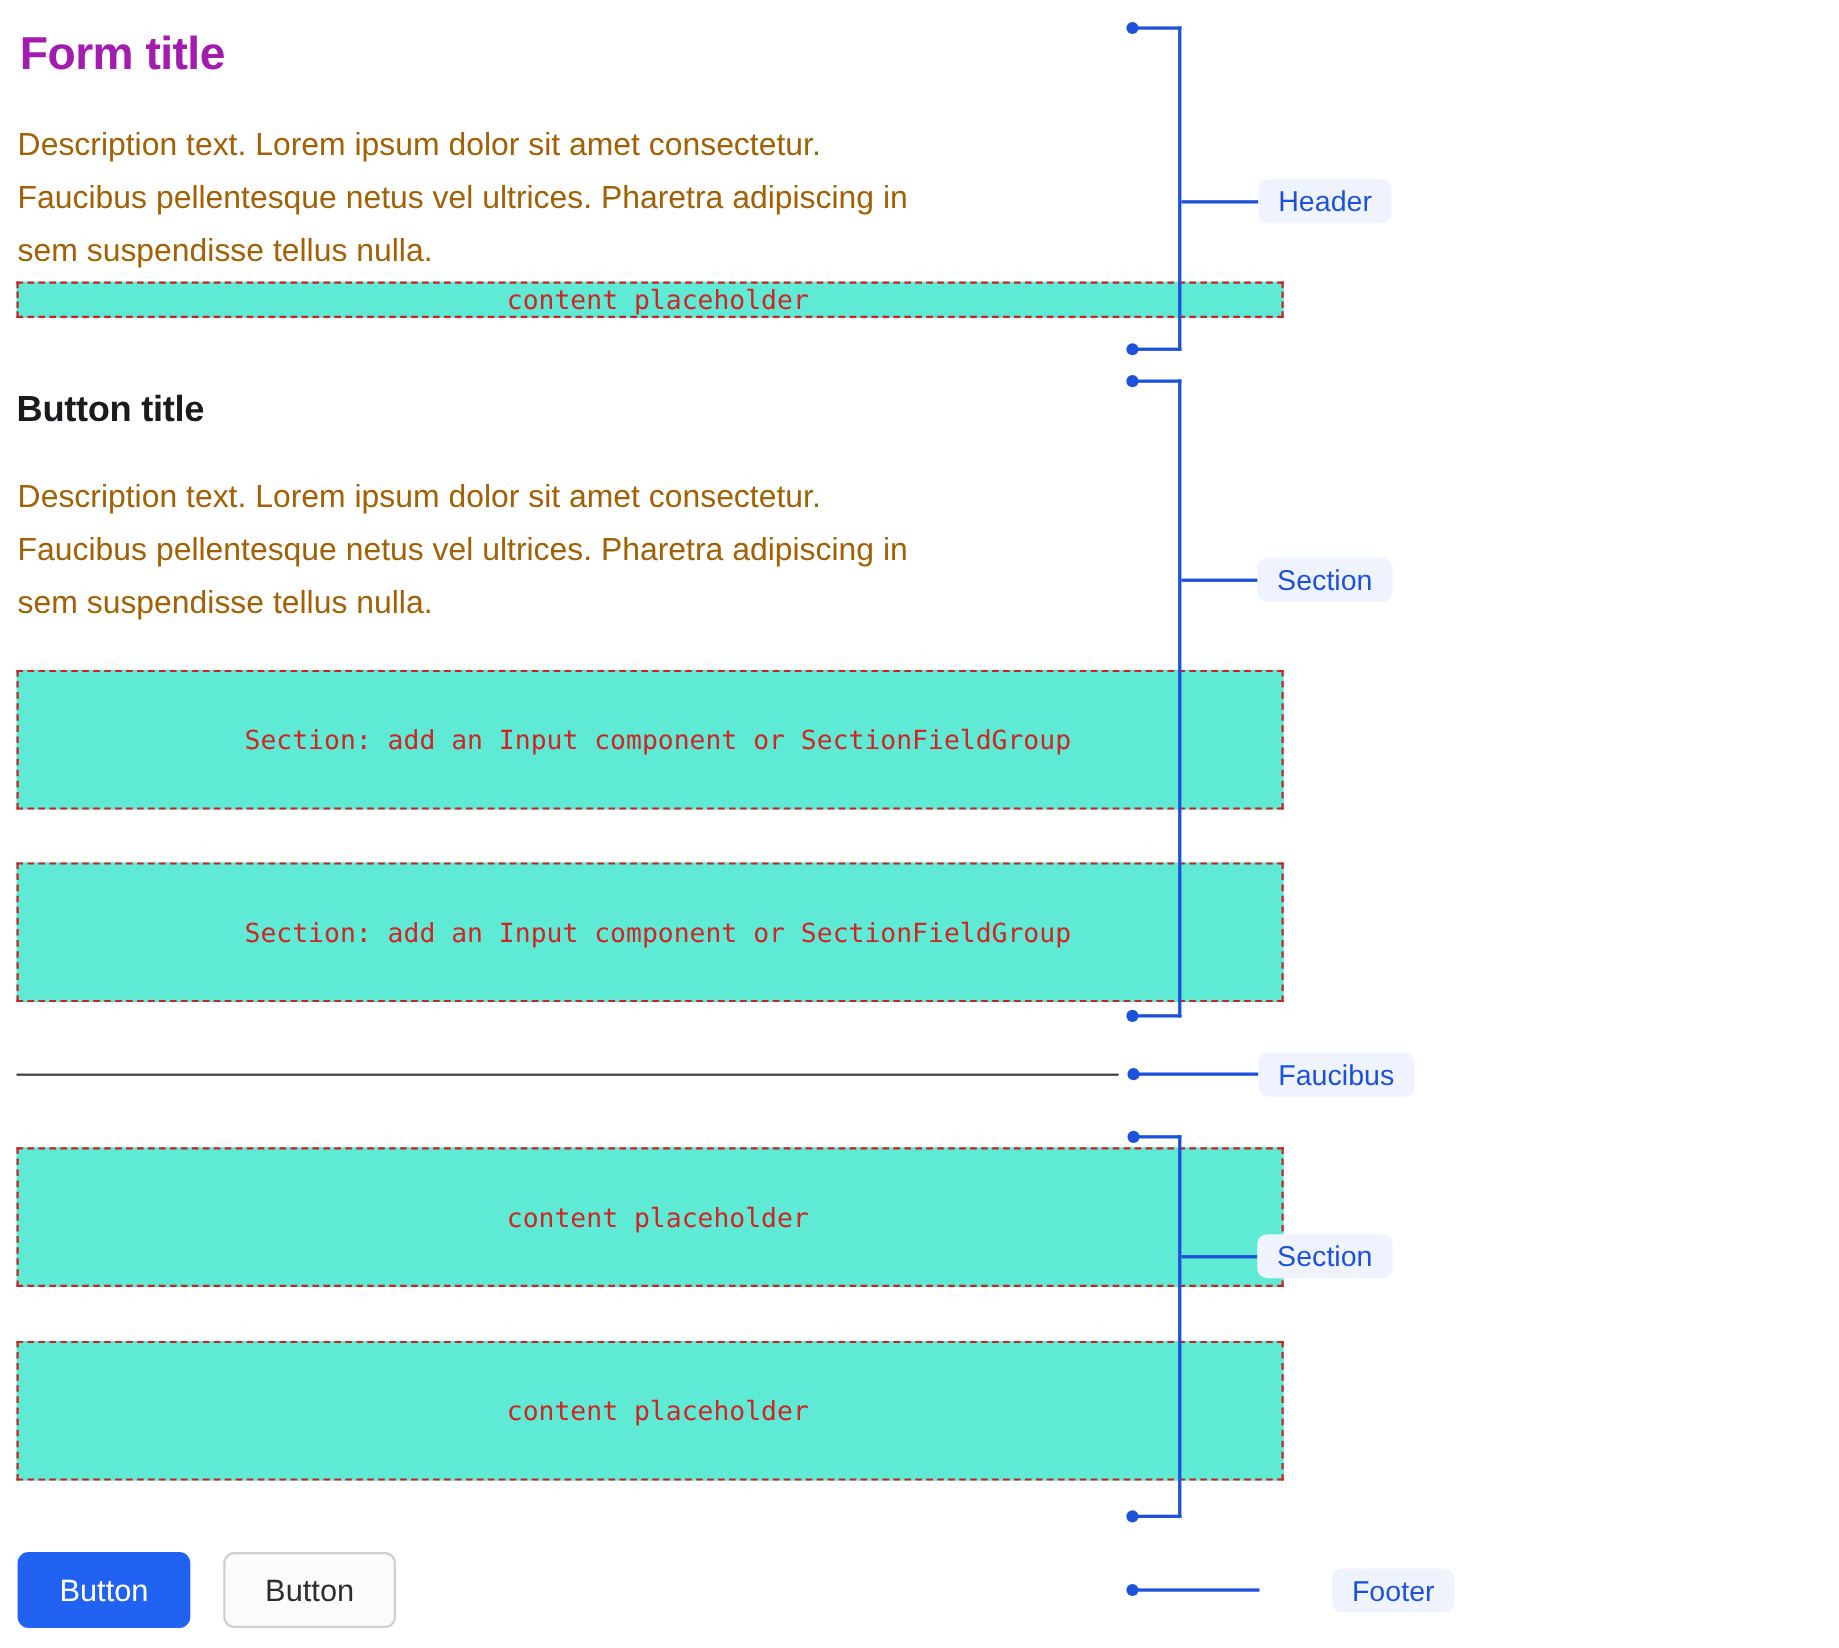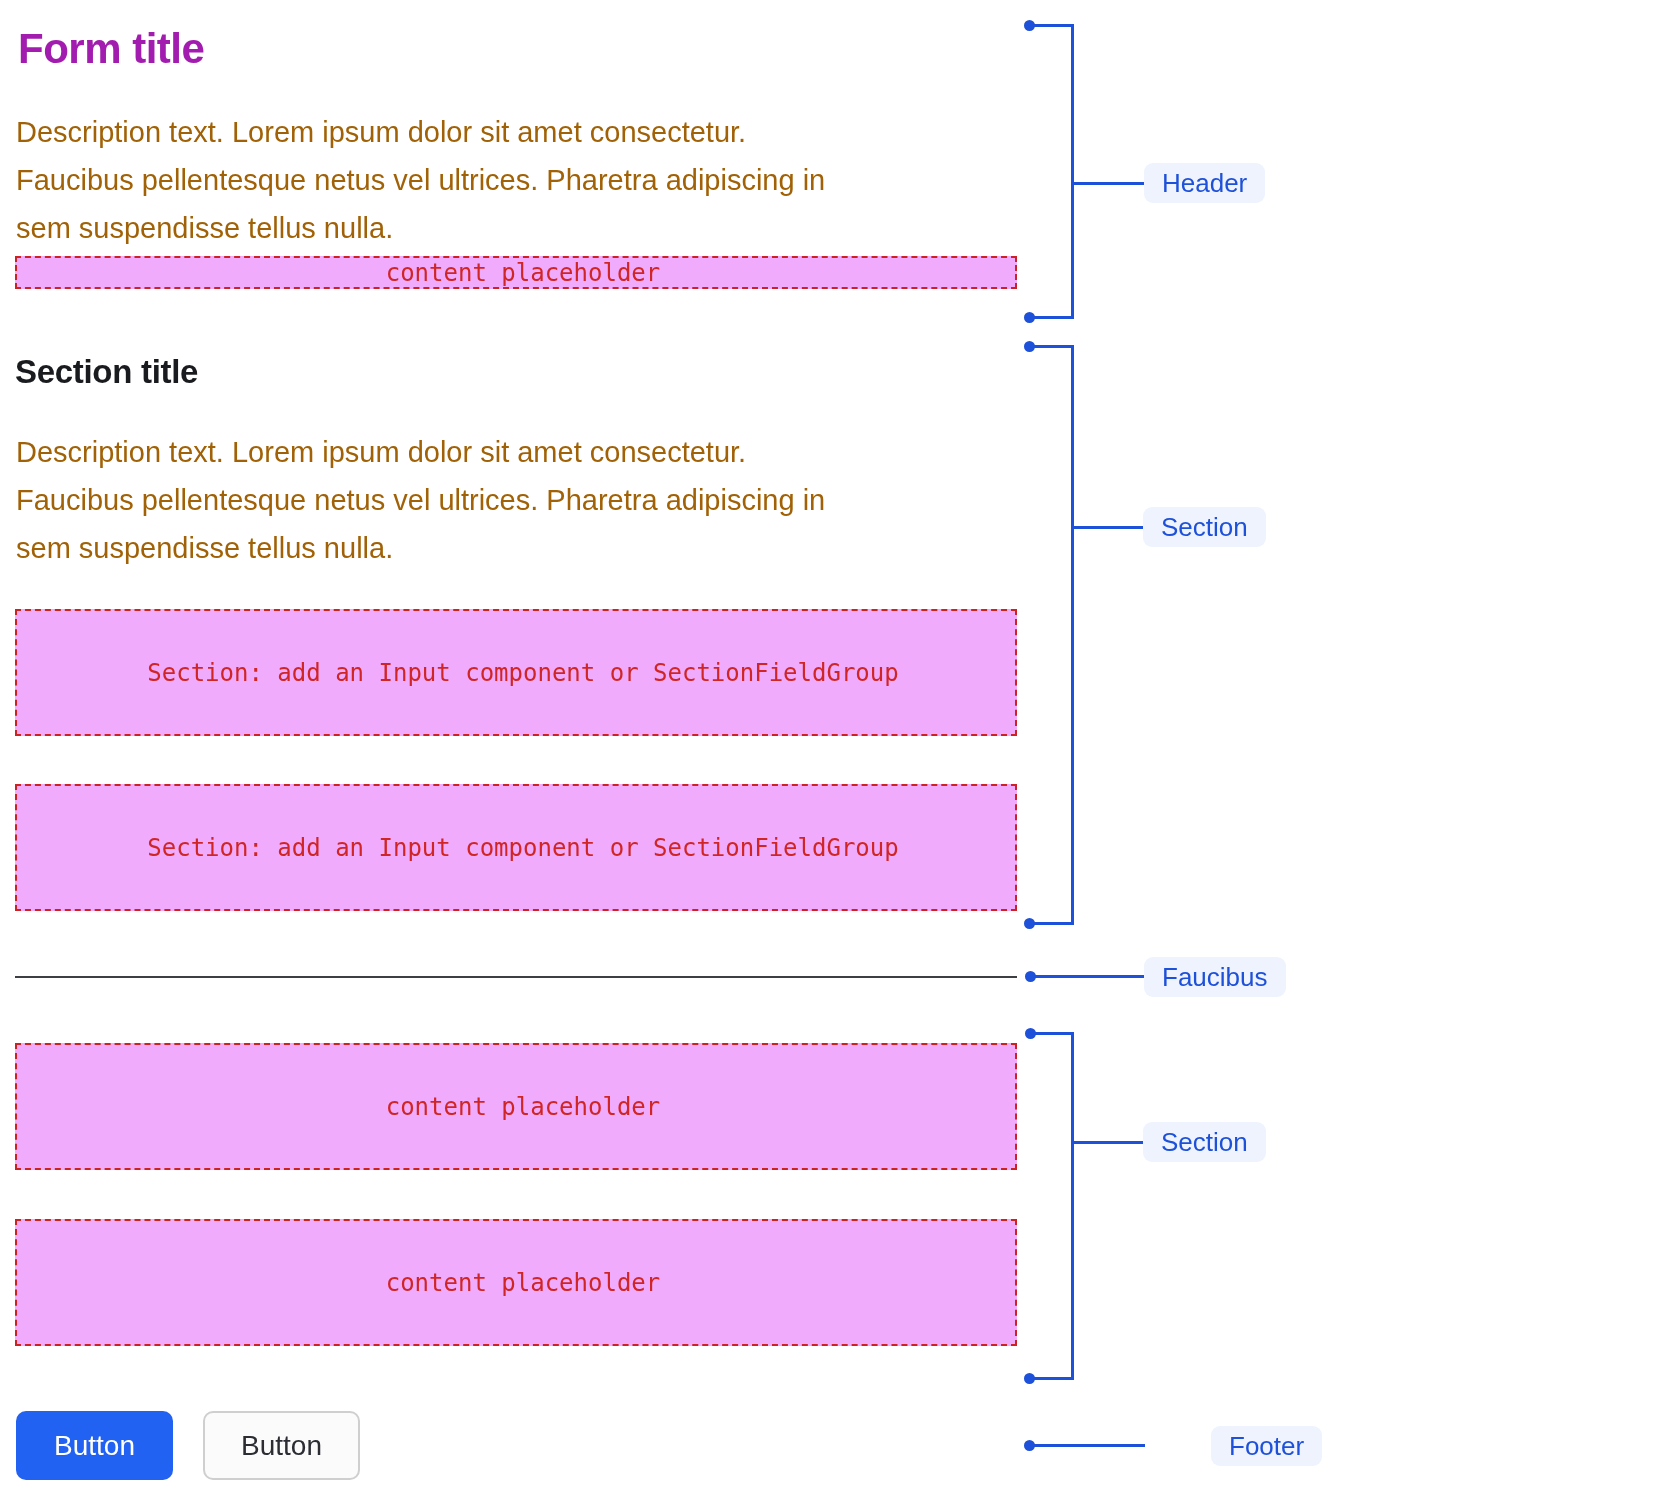--- a/index.html
+++ b/index.html
@@ -20,22 +20,22 @@
     position:absolute;left:15px;top:352px;margin:0;
     font-size:33px;line-height:40px;font-weight:700;color:#1a1b1f;
     letter-spacing:-0.3px;
   }
   .desc{
     position:absolute;left:16px;
     font-size:29px;line-height:48px;color:#a16207;
   }
   
   .ph-box{
-    position:absolute;left:15px;width:1002px;box-sizing:border-box;
-    background:#f0abfc;border:2px dashed #cf2121;
+    position:absolute;left:15px;width:1152px;box-sizing:border-box;
+    background:#5eead4;border:2px dashed #cf2121;
     display:flex;align-items:center;justify-content:center;
     font-family:"DejaVu Sans Mono", monospace;
     font-size:24px;color:#d02525;padding-left:14px;
   }
   
   .separator-rule{
     position:absolute;left:15px;top:976px;width:1002px;height:2px;
     background:#3d3f43;
   }
   
@@ -72,21 +72,21 @@
   <div class="desc" style="top:108px">
     <div>Description text. Lorem ipsum dolor sit amet consectetur.</div>
     <div>Faucibus pellentesque netus vel ultrices. Pharetra adipiscing in</div>
     <div>sem suspendisse tellus nulla.</div>
   </div>
 
   <div class="ph-box" style="top:256px;height:33px">
     <span>content placeholder</span>
   </div>
 
-  <h2 class="section-title">Section title</h2>
+  <h2 class="section-title">Button title</h2>
 
   <div class="desc" style="top:428px">
     <div>Description text. Lorem ipsum dolor sit amet consectetur.</div>
     <div>Faucibus pellentesque netus vel ultrices. Pharetra adipiscing in</div>
     <div>sem suspendisse tellus nulla.</div>
   </div>
 
   <div class="ph-box" style="top:609px;height:127px">
     <span>Section: add an Input component or SectionFieldGroup</span>
   </div>

